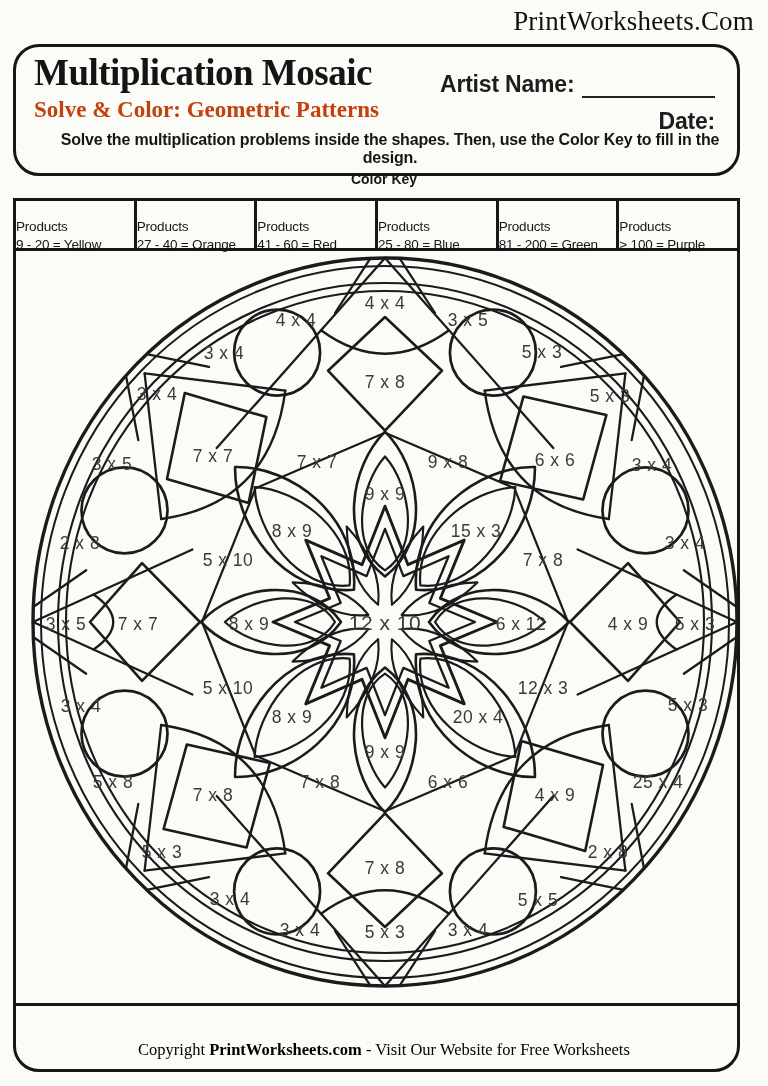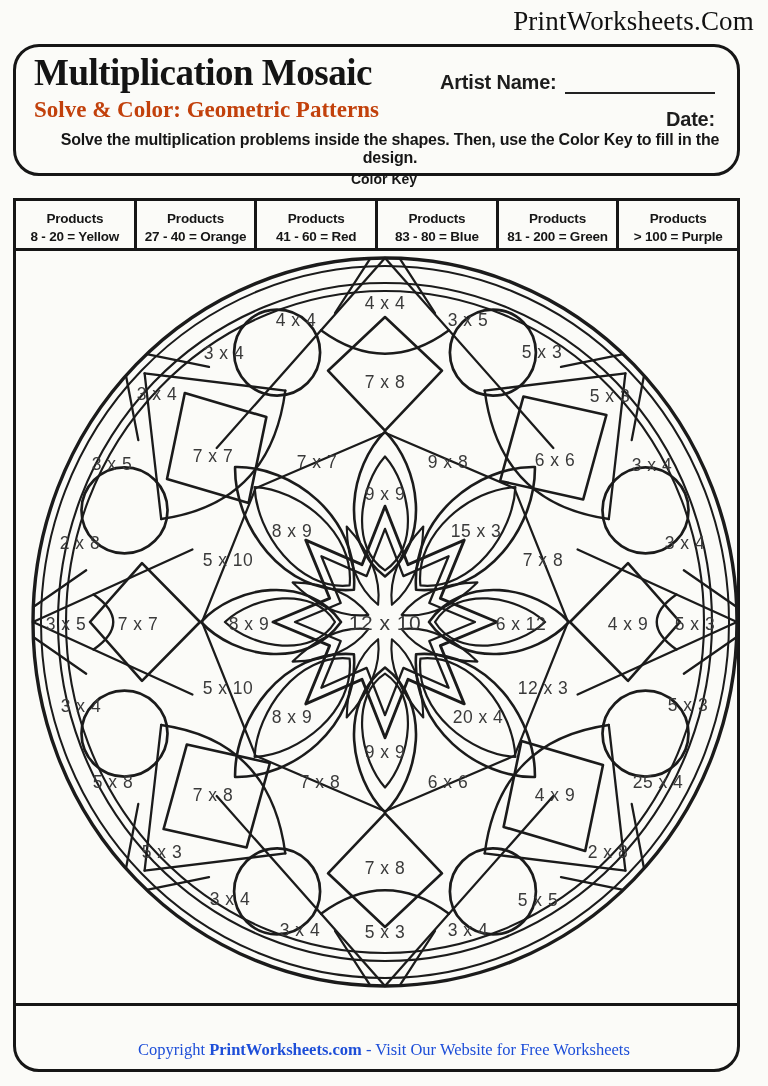--- a/index.html
+++ b/index.html
@@ -7,38 +7,38 @@
         font-family:"Liberation Sans",sans-serif;color:#1d1d1d;overflow:hidden;}
   .logo{position:absolute;top:6px;right:14px;font-family:"Liberation Serif",serif;
         font-size:27px;color:#111;letter-spacing:0.2px;}
   .header-box{position:absolute;left:13px;top:44px;width:727px;height:132px;
         border:3px solid #161616;border-radius:26px;box-sizing:border-box;}
   .title{position:absolute;left:18px;top:4px;font-family:"Liberation Serif",serif;
         font-weight:700;font-size:37px;letter-spacing:-0.5px;color:#141414;}
   .subtitle{position:absolute;left:18px;top:50px;font-family:"Liberation Serif",serif;
         font-weight:700;font-size:23px;color:#c2410c;}
   .field{position:absolute;display:flex;align-items:flex-end;right:22px;}
-  .field .flabel{font-size:20px;font-weight:700;letter-spacing:-0.2px;white-space:nowrap;}
+  .field .flabel{font-size:23px;font-weight:700;letter-spacing:-0.2px;white-space:nowrap;}
   .field .fline{flex:1;border-bottom:2.5px solid #222;height:16px;margin-left:8px;}
   .field.artist{left:424px;top:24px;}
   .field.date{left:472px;top:61px;flex-direction:column;}
   .instructions{position:absolute;left:0;right:0;bottom:6px;text-align:center;
         font-size:16px;font-weight:700;letter-spacing:-0.2px;color:#161616;padding-left:27px;}
   .colorkey-title{position:absolute;left:0;top:171px;width:100%;text-align:center;
         font-size:14px;font-weight:700;color:#161616;}
   .content-box{position:absolute;left:13px;top:198px;width:727px;height:874px;
         border:3px solid #161616;border-radius:0 0 26px 26px;box-sizing:border-box;}
   .key-row{display:flex;height:47px;border-bottom:3px solid #161616;}
-  .key-cell{flex:1;border-right:3px solid #161616;text-align:center;font-size:13.5px;
-        font-weight:700;line-height:1.35;padding-top:9px;letter-spacing:-0.2px;color:#161616;}
+  .key-cell{flex:1;border-right:3px solid #161616;text-align:left;font-size:13.5px;
+        font-weight:400;line-height:1.35;padding-top:17px;letter-spacing:-0.2px;color:#161616;}
   .key-cell:last-child{border-right:none;}
   #mosaic{position:absolute;left:13px;top:245px;}
   .footer-sep{position:absolute;left:16px;top:1003px;width:721px;border-top:3px solid #161616;}
   .footer{position:absolute;left:0;top:1040px;width:100%;text-align:center;
-        font-family:"Liberation Serif",serif;font-size:16.5px;color:#1d4ed8;}
+        font-family:"Liberation Serif",serif;font-size:16.5px;color:#000000;}
   .footer b{font-weight:700;}
 </style>
 </head>
 <body>
 
 <div class="page">
 
   <div class="logo">PrintWorksheets.Com</div>
 
   <div class="header-box">
@@ -54,33 +54,33 @@
     </div>
     <div class="instructions">Solve the multiplication problems inside the shapes. Then, use the Color Key to fill in the design.</div>
   </div>
 
   <div class="colorkey-title">Color Key</div>
 
   <div class="content-box">
     <div class="key-row">
       <div class="key-cell">
         <div>Products</div>
-        <div>8 - 20 = Yellow</div>
+        <div>9 - 20 = Yellow</div>
       </div>
       <div class="key-cell">
         <div>Products</div>
         <div>27 - 40 = Orange</div>
       </div>
       <div class="key-cell">
         <div>Products</div>
         <div>41 - 60 = Red</div>
       </div>
       <div class="key-cell">
         <div>Products</div>
-        <div>83 - 80 = Blue</div>
+        <div>25 - 80 = Blue</div>
       </div>
       <div class="key-cell">
         <div>Products</div>
         <div>81 - 200 = Green</div>
       </div>
       <div class="key-cell">
         <div>Products</div>
         <div>&gt; 100 = Purple</div>
       </div>
     </div>

